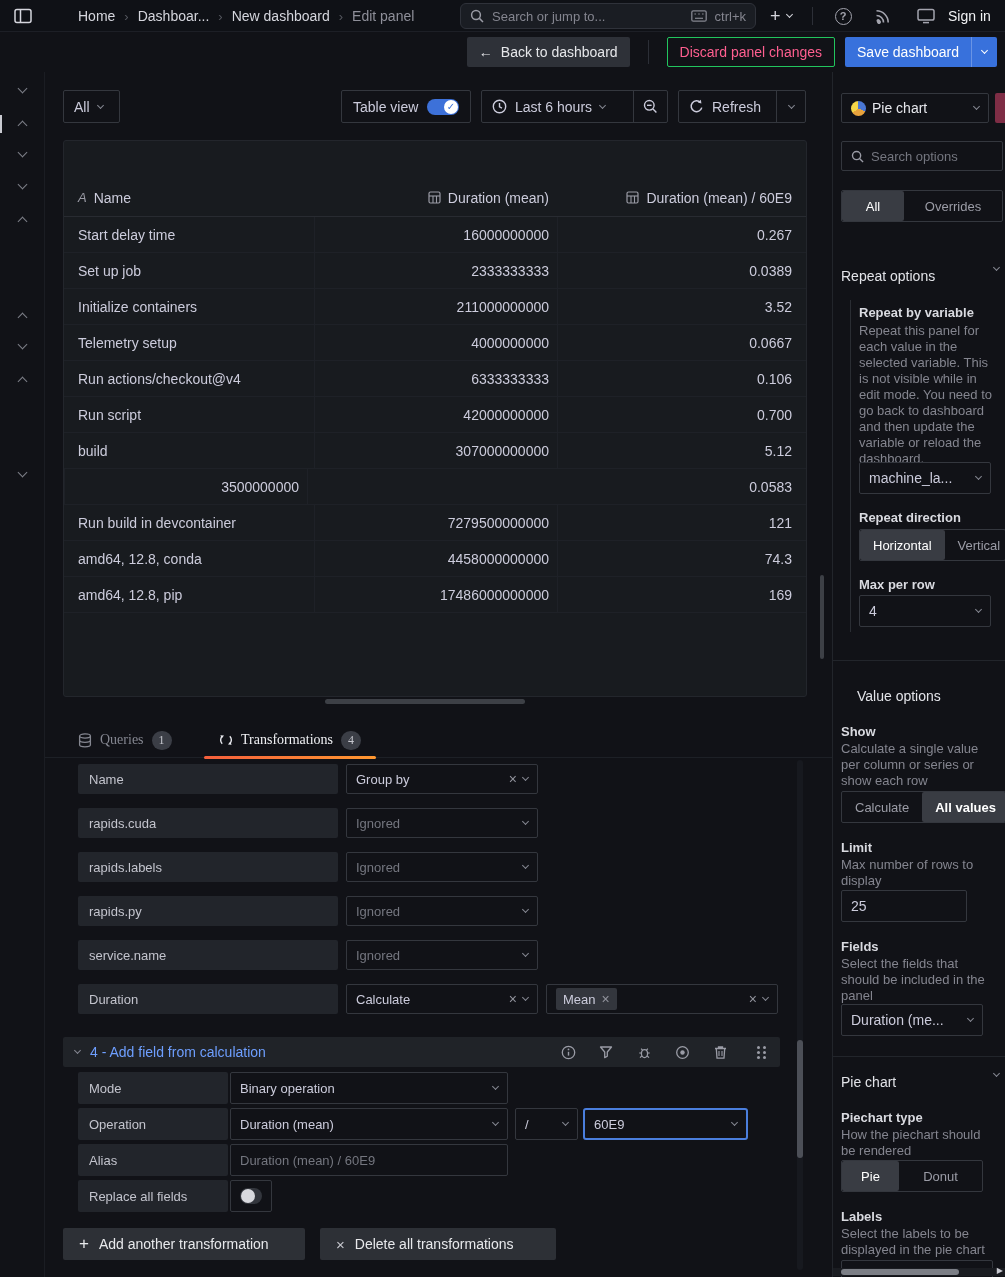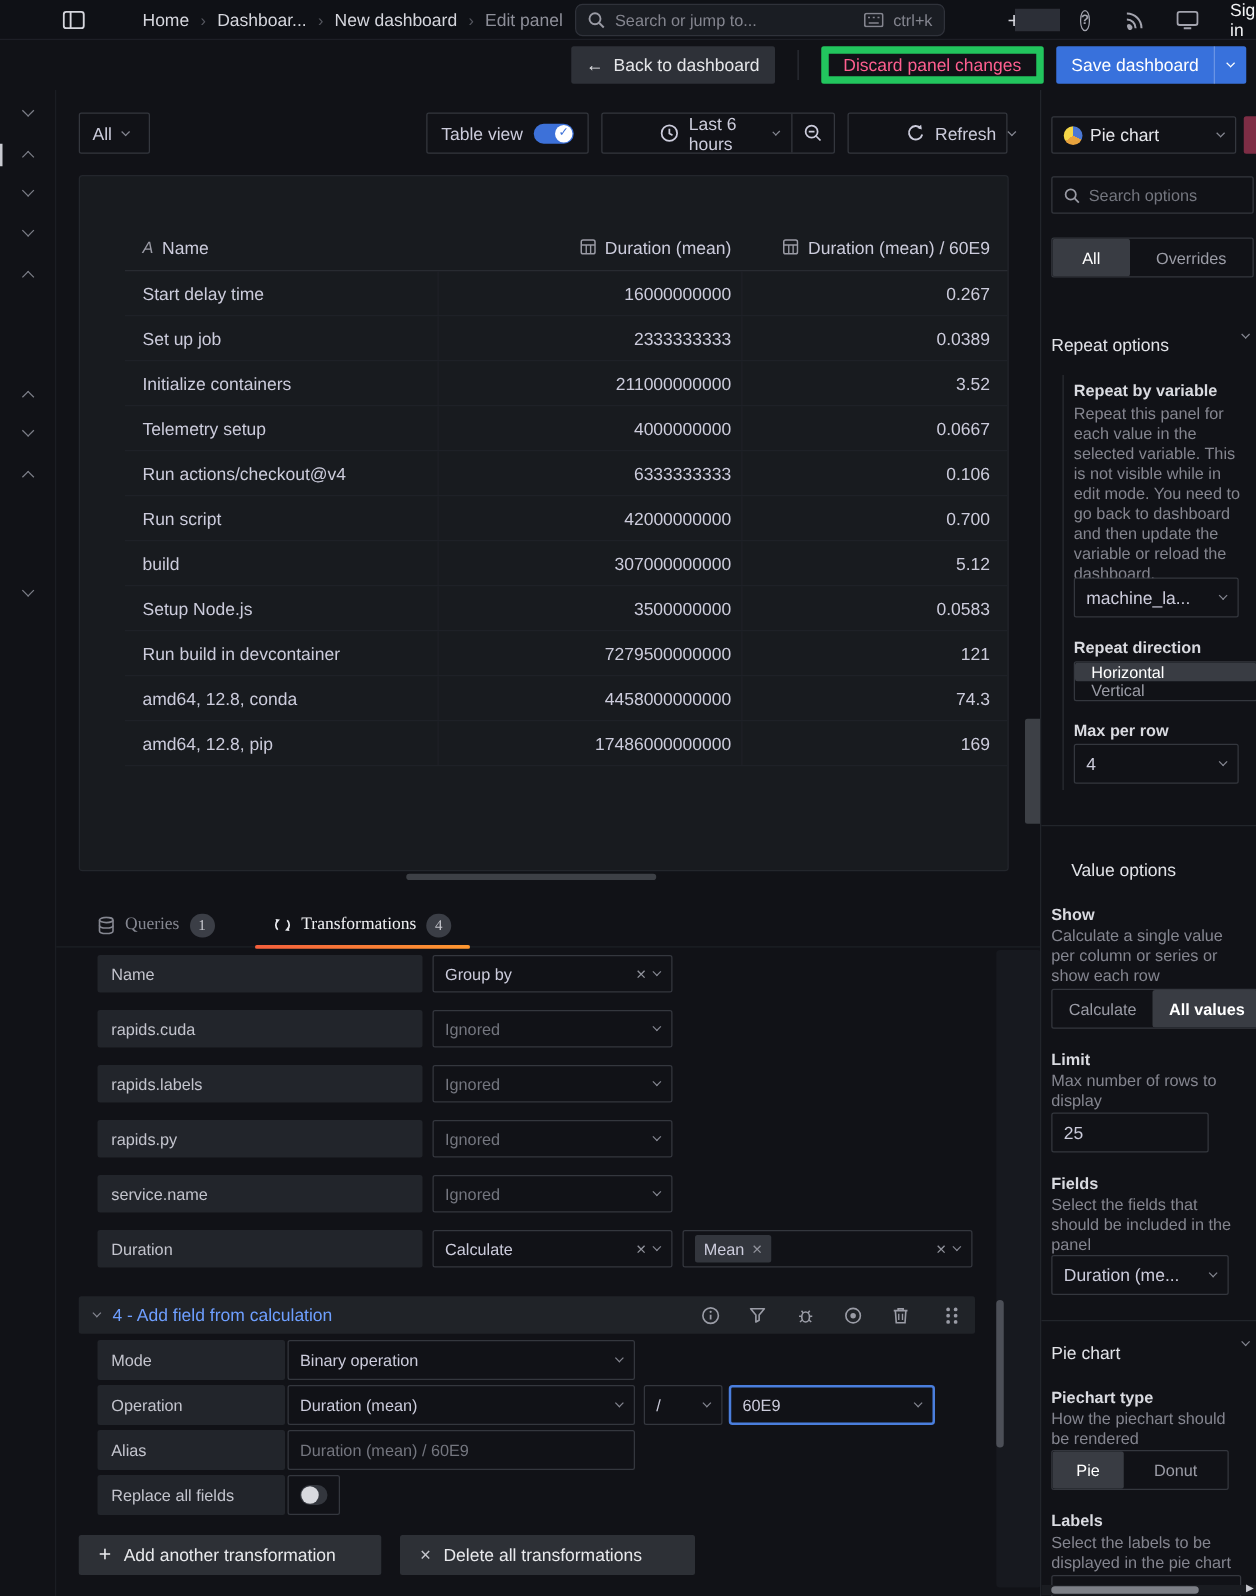--- a/index.html
+++ b/index.html
@@ -2,21 +2,21 @@
 <html><head>
 <meta charset="utf-8">
 <style>
   * { margin:0; padding:0; box-sizing:border-box; }
   html,body { background:#0b0c10; }
   #app{
     position:relative; width:1005px; height:1277px; overflow:hidden;
     background:#111217; color:#ccccdc;
     font-family:"Liberation Sans","DejaVu Sans",sans-serif; font-size:13px;
   }
-  .abs{position:absolute;padding-left:36px;}
+  .abs{position:absolute;}
   .flex{display:flex; align-items:center;}
   .dim{color:#858791;}
   
   .cv{width:7px;height:7px;border-right:1.5px solid currentColor;border-bottom:1.5px solid currentColor;transform:rotate(45deg);display:inline-block;margin-top:-3px;}
   .cv.up{transform:rotate(-135deg);margin-top:4px;}
   .cv.sm{width:5px;height:5px;}
   
   .topbar{left:0;top:0;width:1005px;height:32px;background:#0f1116;border-bottom:1px solid #1d1f26;}
   .crumbs{left:78px;top:0;height:32px;gap:9px;font-size:14px;}
   .crumb{color:#d5d6dd;}
@@ -25,21 +25,21 @@
   .searchbox{left:460px;top:3px;width:296px;height:26px;background:#1a1d23;border:1px solid #2f323a;border-radius:6px;display:flex;align-items:center;padding:0 9px;gap:8px;color:#84858f;}
   .searchbox input{flex:1;background:transparent;border:none;outline:none;color:#ccccdc;font:inherit;}
   .searchbox input::placeholder{color:#84858f;}
   .tb-ico{color:#a3a4ae;display:flex;align-items:center;justify-content:center;}
   .signin{color:#f2f3f5;font-size:14px;}
   .vdiv{width:1px;height:18px;background:#2c2f37;}
   
   .actionbar{left:0;top:32px;width:1005px;height:40px;display:flex;align-items:center;justify-content:flex-end;gap:10px;padding-right:8px;}
   .btn{height:30px;border-radius:2px;display:flex;align-items:center;padding:0 12px;font-size:14px;cursor:pointer;}
   .btn-back{background:#2e3138;color:#e6e7ea;gap:8px;}
-  .btn-discard{border:6px solid #22c55e;color:#ff5f90;background:transparent;}
+  .btn-discard{border:1px solid #22c55e;color:#ff5f90;background:transparent;}
   .btn-save{background:#3871dc;color:#fff;padding:0;}
   .btn-save .main{padding:0 12px;}
   .btn-save .caret{width:26px;height:30px;display:flex;align-items:center;justify-content:center;border-left:1px solid rgba(255,255,255,.25);}
   .abar-div{width:1px;height:24px;background:#2c2f37;margin:0 8px;}
   
   .leftstrip{left:0;top:72px;width:45px;height:1205px;border-right:1px solid #1b1d23;color:#7d7f89;}
   .strip-ico{position:absolute;left:19px;}
   .strip-ind{position:absolute;left:0;top:43px;width:2px;height:18px;background:#c9cad1;}
   
   .tbtn{background:#111217;border:1px solid #34373e;border-radius:2px;height:33px;display:flex;align-items:center;color:#ccccdc;font-size:14px;}
@@ -309,21 +309,20 @@
           <div class="c1">Run script</div>
           <div class="c2">42000000000</div>
           <div class="c3">0.700</div>
         </div>
       <div class="trow">
           <div class="c1">build</div>
           <div class="c2">307000000000</div>
           <div class="c3">5.12</div>
         </div>
       <div class="trow">
-          <div class="c1">Setup Node.js</div>
           <div class="c2">3500000000</div>
           <div class="c3">0.0583</div>
         </div>
       <div class="trow">
           <div class="c1">Run build in devcontainer</div>
           <div class="c2">7279500000000</div>
           <div class="c3">121</div>
         </div>
       <div class="trow">
           <div class="c1">amd64, 12.8, conda</div>
@@ -561,21 +560,21 @@
     </div>
     <div class="opt-abs guide" style="left:17px;top:228px;height:332px;"></div>
     <div class="opt-abs optlabel" style="left:26px;top:233px;">Repeat by variable</div>
     <div class="opt-abs optdesc" style="left:26px;top:251px;width:138px;">Repeat this panel for each value in the selected variable. This is not visible while in edit mode. You need to go back to dashboard and then update the variable or reload the dashboard.</div>
     <div class="opt-abs sel" style="left:26px;top:390px;width:132px;height:32px;cursor:pointer;">
       <span style="font-size:14px;">machine_la...</span>
         <span class="spacer"></span>
       <span class="cv sm dim"></span>
     </div>
     <div class="opt-abs optlabel" style="left:26px;top:438px;">Repeat direction</div>
-    <div class="opt-abs rgroup" style="left:26px;top:457px;width:147px;flex-direction:column;">
+    <div class="opt-abs rgroup" style="left:26px;top:457px;width:147px;">
       <span class="rseg active">Horizontal</span>
       <span class="rseg">Vertical</span>
     </div>
     <div class="opt-abs optlabel" style="left:26px;top:505px;">Max per row</div>
     <div class="opt-abs sel" style="left:26px;top:523px;width:132px;height:32px;cursor:pointer;">
       <span style="font-size:14px;">4</span>
         <span class="spacer"></span>
       <span class="cv sm dim"></span>
     </div>
 

